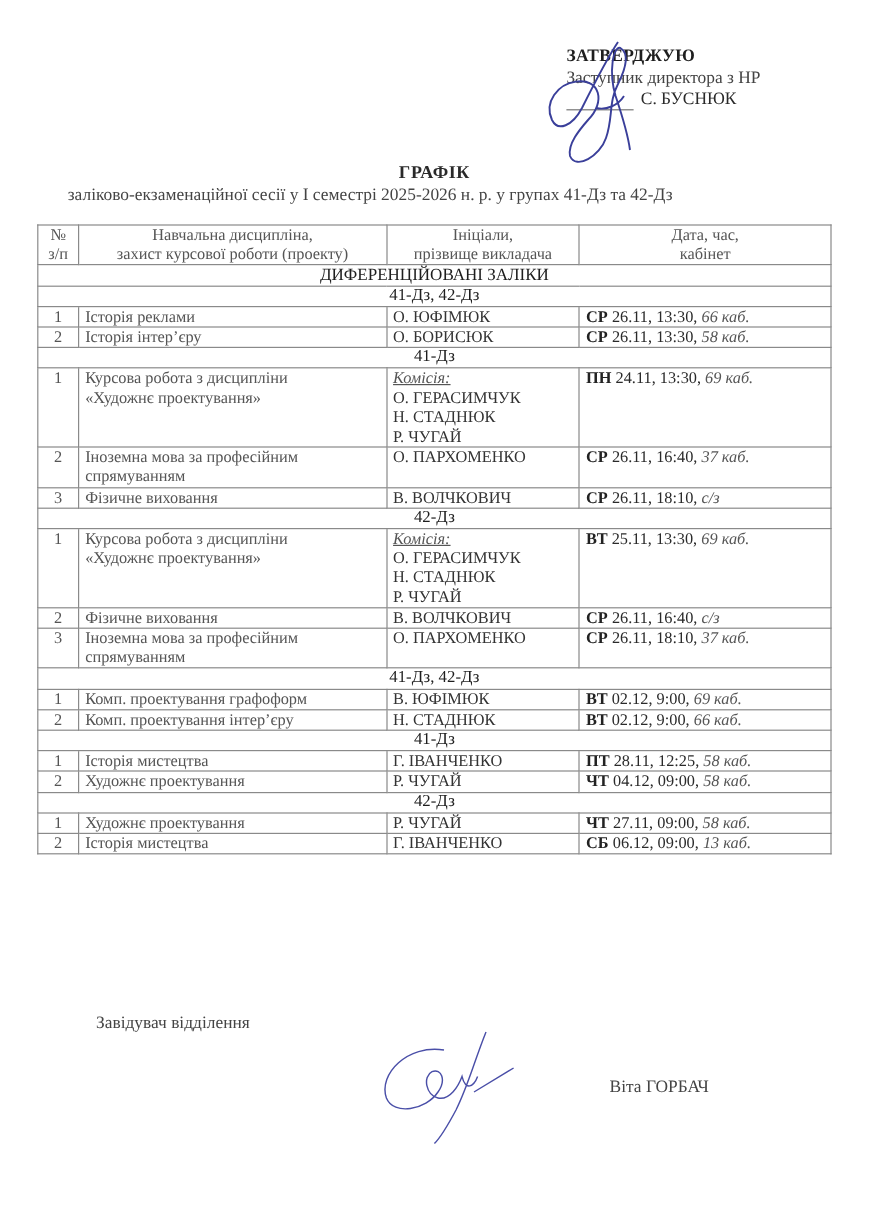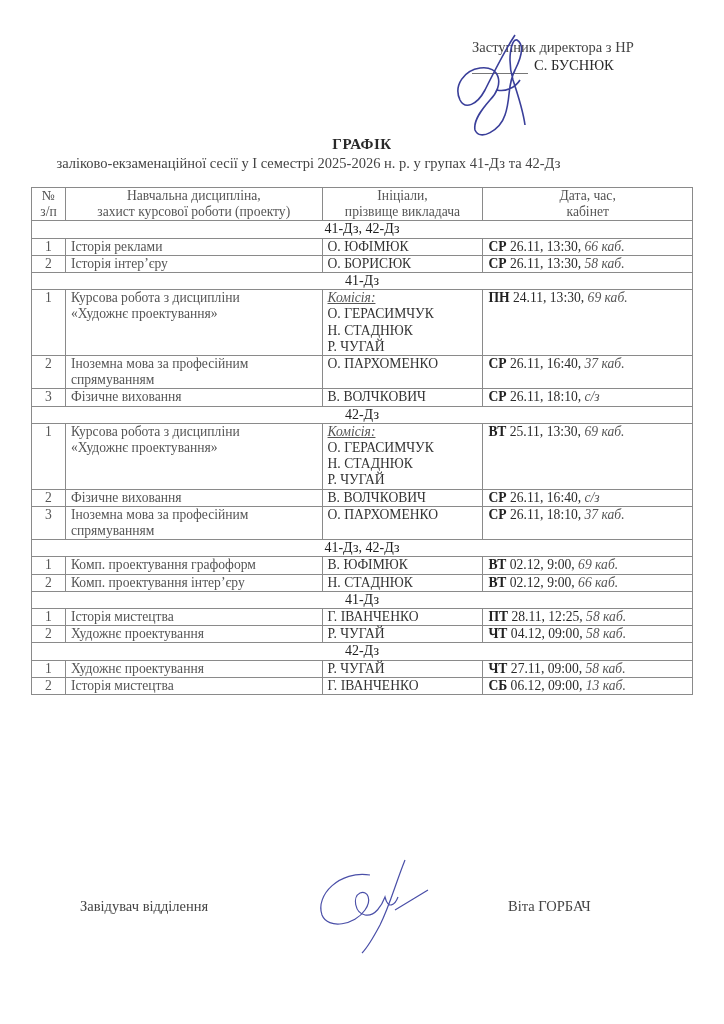--- a/index.html
+++ b/index.html
@@ -23,27 +23,28 @@
   th { color: #555; text-align: center; }
   col.c1 { width: 34px; } col.c2 { width: 257px; } col.c3 { width: 161px; } col.c4 { width: 210px; }
   td.num { text-align: center; color: #555; padding: 0; }
   td.subj { color: #555; }
   td.teacher { color: #333; }
   td.sec { text-align: center; font-weight: bold; font-size: 14.2px; color: #1e1e1e; }
   td.grp { text-align: center; font-weight: bold; font-size: 14px; color: #1e1e1e; }
   .day { font-weight: bold; color: #222; }
   .room { font-style: italic; color: #555; }
   .kom { font-style: italic; color: #555; text-decoration: underline; }
-  .footer-role { position: absolute; left: 80px; top: 898px; font-size: 14.5px; color: #444; }
+  .footer-role { position: absolute; left: 80px; top: 845px; font-size: 14.5px; color: #444; }
   .footer-name { position: absolute; left: 508px; top: 898px; font-size: 14.5px; color: #444; }
 </style>
 </head>
 <body>
 
 <div class="approve">
+  <div class="t">ЗАТВЕРДЖУЮ</div>
   <div class="pos">Заступник директора з НР</div>
   <div class="name">
     <span class="line"></span>
     <span>С. БУСНЮК</span>
   </div>
 </div>
 
 <svg class="sig" style="left:445px;top:30px;" width="110" height="120" viewBox="0 0 110 120">
   <path d="M70 5 C60 20, 50 40, 40 60 C32 75, 20 80, 15 70 C8 55, 20 40, 35 38 C55 35, 60 55, 45 70 C38 78, 28 90, 30 100 C35 112, 55 100, 60 85 C66 68, 62 55, 70 40 C76 28, 80 15, 72 10 C66 8, 62 30, 68 50 C72 62, 78 80, 80 95 M52 60 C60 62, 70 58, 75 50" fill="none" stroke="#3a3f9a" stroke-width="1.6"></path>
 </svg>
@@ -73,20 +74,23 @@
           <div>прізвище викладача</div>
         </th>
       <th>
           <div>Дата, час,</div>
           <div>кабінет</div>
         </th>
     </tr>
   </thead>
   <tbody id="tbody">
       <tr>
+        <td class="sec" colspan="4">ДИФЕРЕНЦІЙОВАНІ ЗАЛІКИ</td>
+      </tr>
+      <tr>
         <td class="grp" colspan="4">41-Дз, 42-Дз</td>
       </tr>
       <tr>
         <td class="num">1</td>
         <td class="subj">
           <div>Історія реклами</div>
         </td>
         <td class="teacher">
           <div>О. ЮФІМЮК</div>
         </td>

